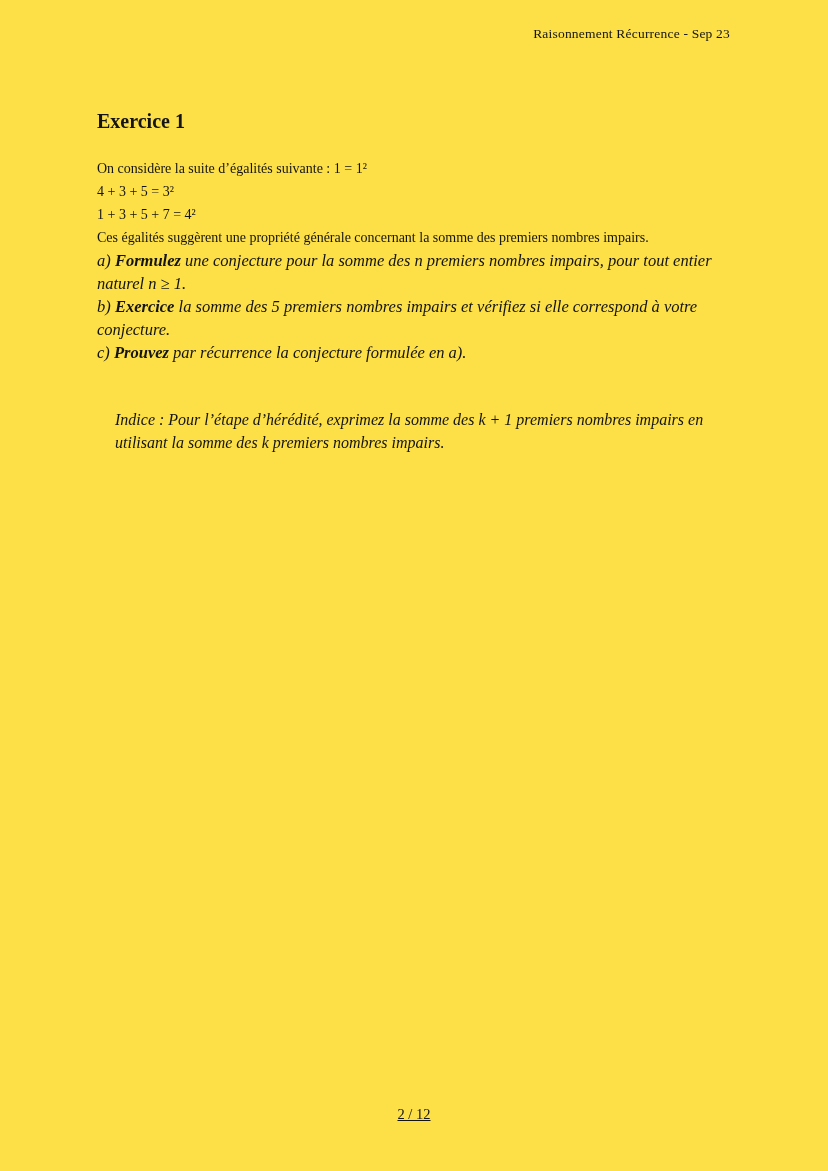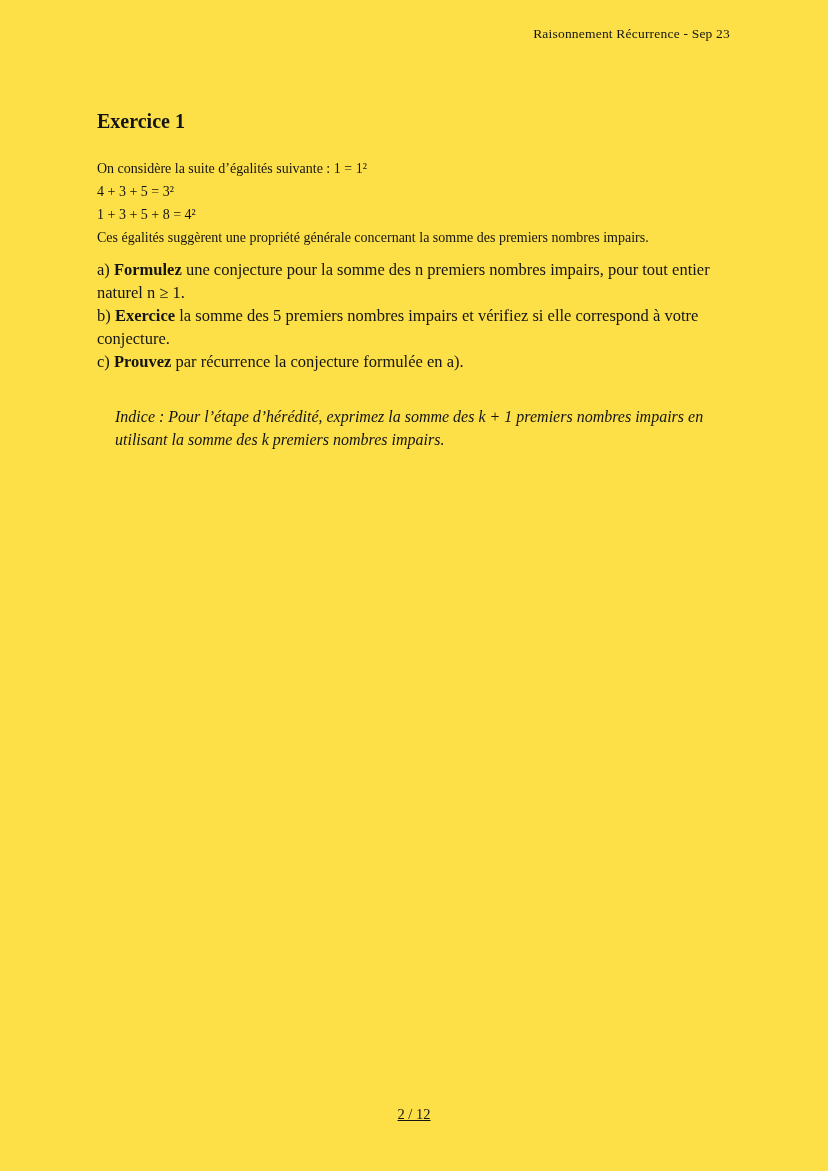--- a/index.html
+++ b/index.html
@@ -32,31 +32,31 @@
   .title {
     margin: 16px 0 24px 0;
     font-size: 20px;
     font-weight: bold;
   }
   .para-line {
     font-size: 14px;
     line-height: 23px;
   }
   .questions {
-    margin-top: 9px;
+    font-style: italic;
   }
   .question {
     font-size: 16.5px;
     line-height: 23px;
   }
   .question b {
     font-weight: bold;
   }
   .hint {
-    margin-top: 32px;
+    margin-top: 44px;
     margin-left: 18px;
     margin-right: 6px;
     font-style: italic;
     font-size: 16px;
     line-height: 23px;
   }
   .footer {
     position: absolute;
     bottom: 48px;
     left: 0;
@@ -75,21 +75,21 @@
     <span>Raisonnement Récurrence - Sep 23</span>
   </div>
 
   <div class="content">
 
     <h1 class="title">Exercice 1</h1>
 
     <div class="para">
       <div class="para-line">On considère la suite d’égalités suivante : 1 = 1²</div>
       <div class="para-line">4 + 3 + 5 = 3²</div>
-      <div class="para-line">1 + 3 + 5 + 8 = 4²</div>
+      <div class="para-line">1 + 3 + 5 + 7 = 4²</div>
       <div class="para-line">Ces égalités suggèrent une propriété générale concernant la somme des premiers nombres impairs.</div>
     </div>
 
     <div class="questions">
       <div class="question"><span>a) </span><b>Formulez</b><span> une conjecture pour la somme des n premiers nombres impairs, pour tout entier naturel n ≥ 1.</span></div>
       <div class="question"><span>b) </span><b>Exercice</b><span> la somme des 5 premiers nombres impairs et vérifiez si elle correspond à votre conjecture.</span></div>
       <div class="question"><span>c) </span><b>Prouvez</b><span> par récurrence la conjecture formulée en a).</span></div>
     </div>
 
     <div class="hint">Indice : Pour l’étape d’hérédité, exprimez la somme des k + 1 premiers nombres impairs en utilisant la somme des k premiers nombres impairs.</div>

